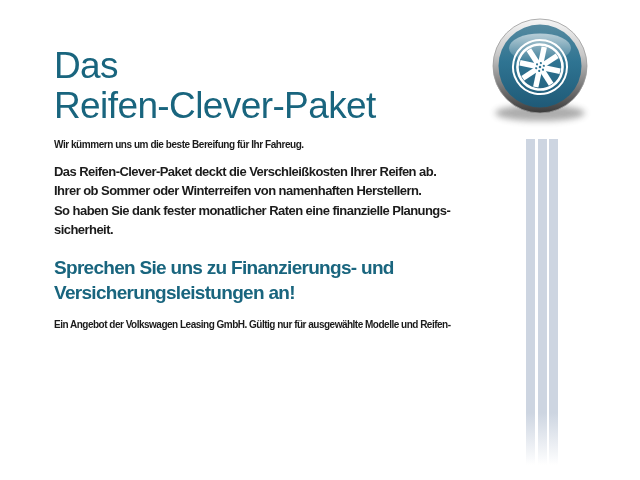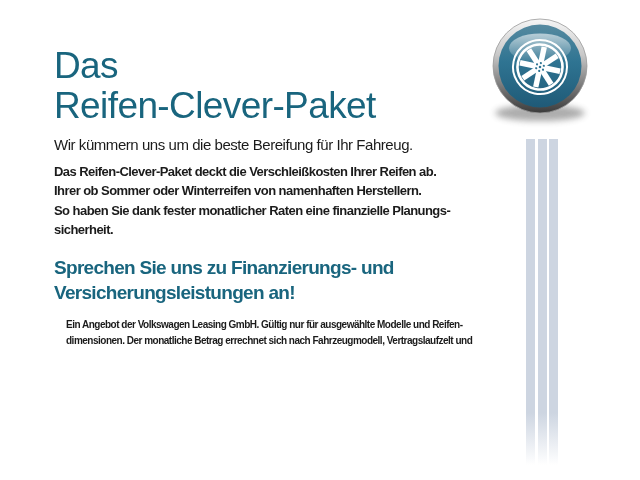--- a/index.html
+++ b/index.html
@@ -22,22 +22,22 @@
     font-size: 37px;
     font-weight: normal;
     line-height: 40px;
     letter-spacing: -0.6px;
     white-space: nowrap;
     margin-top: 17px;
   }
   .intro-heading {
     left: 54px; top: 135px;
     color: var(--text-dark, #1a1a1a);
-    font-size: 15px;
-    font-weight: normal;
+    font-size: 10px;
+    font-weight: bold;
     line-height: 19px;
     letter-spacing: -0.45px;
     white-space: nowrap;
   }
   .intro-body {
     left: 54px; top: 162px;
     color: var(--text-dark, #1a1a1a);
     font-size: 13px;
     line-height: 19.4px;
     letter-spacing: -0.55px;
@@ -52,21 +52,20 @@
     letter-spacing: -0.7px;
     white-space: nowrap;
   }
   .legal {
     left: 54px; top: 317px;
     color: var(--text-dark, #1a1a1a);
     font-size: 10px;
     line-height: 15.6px;
     letter-spacing: -0.5px;
     white-space: nowrap;
-    margin-left: 12px;
   }
 
   .stripes {
     left: 526px; top: 139px;
     display: flex;
     gap: 2.5px;
     height: 326px;
   }
   .stripe {
     width: 9px;
@@ -98,21 +97,20 @@
     <div>sicherheit.</div>
   </div>
 
   <div class="abs cta-heading">
     <div>Sprechen Sie uns zu Finanzierungs- und</div>
     <div>Versicherungsleistungen an!</div>
   </div>
 
   <div class="abs legal">
     <div>Ein Angebot der Volkswagen Leasing GmbH. Gültig nur für ausgewählte Modelle und Reifen-</div>
-    <div>dimensionen. Der monatliche Betrag errechnet sich nach Fahrzeugmodell, Vertragslaufzelt und</div>
   </div>
 
   <div class="abs badge-wrap">
     <svg width="124" height="124" viewBox="0 0 124 124">
       <defs>
         <linearGradient id="rimGrad" x1="0" y1="0" x2="0" y2="1">
           <stop offset="0" stop-color="#f6f6f6"></stop>
           <stop offset="0.38" stop-color="#c8c8c8"></stop>
           <stop offset="0.72" stop-color="#787878"></stop>
           <stop offset="1" stop-color="#3b3b3b"></stop>

